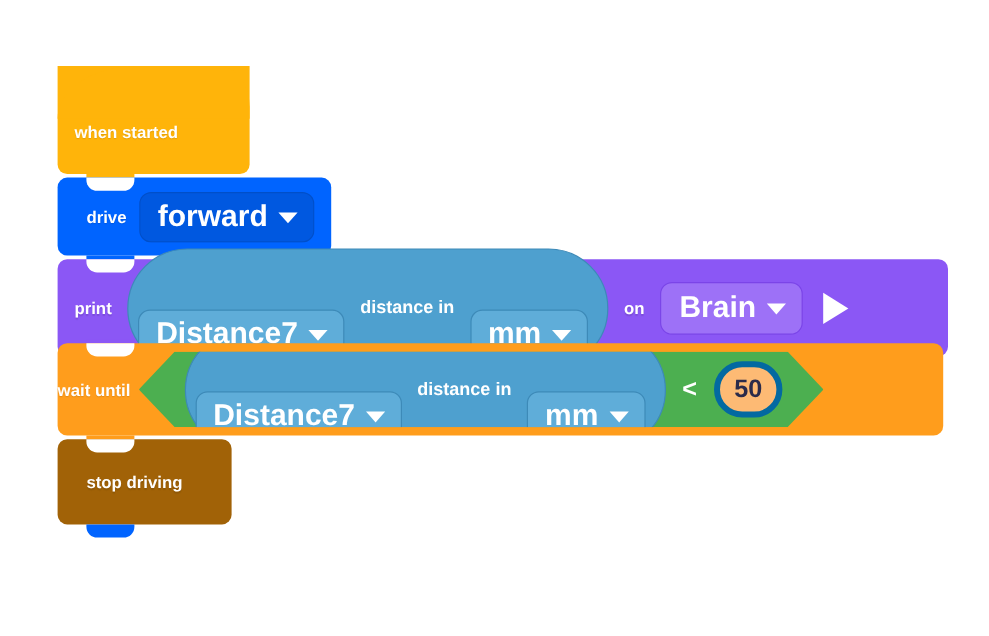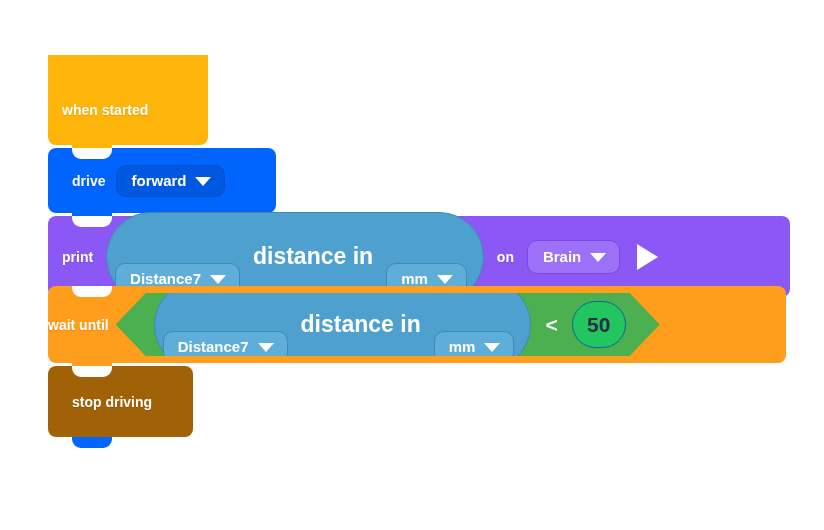--- a/index.html
+++ b/index.html
@@ -22,21 +22,21 @@
     text-shadow:0 1px 1px rgba(0,0,0,.12);
   }
 
   
   .field{
     display:inline-flex;align-items:center;gap:9px;
     border-radius:10px;
     padding:7px 13px 8px 14px;
     box-sizing:border-box;
   }
-  .field .ftxt{font-weight:bold;font-size:15px;color:#fff;line-height:1;white-space:nowrap;}
+  .field .ftxt{font-weight:bold;font-size:25px;color:#fff;line-height:1;white-space:nowrap;}
   .caret{
     width:0;height:0;
     border-left:8px solid transparent;
     border-right:8px solid transparent;
     border-top:9px solid #ffffff;
     margin-top:2px;
     flex:0 0 auto;
   }
 
   
@@ -99,21 +99,21 @@
 
   
   .reporter{
     display:inline-flex;align-items:center;gap:13px;
     background:#4ea0cf;
     border:1px solid #3d8ab8;
     border-radius:999px;
     padding:6px 16px 6px 8px;
     box-sizing:border-box;
   }
-  .reporter .rtxt{color:#fff;font-weight:bold;font-size:23px;line-height:1;white-space:nowrap;}
+  .reporter .rtxt{color:#fff;font-weight:bold;font-size:15px;line-height:1;white-space:nowrap;}
   .reporter .field{background:#5fadd9;border:1px solid #3d8ab8;margin-top:44px;}
 
   
   #waituntil{left:48px;top:286px;width:738px;height:77px;background:#ff9d1c;}
   #waituntil .inner{padding-left:0;gap:0;}
   #waituntil .nub{background:#ff9d1c;left:24px;top:77px;}
 
   
   .boolhex{
     position:relative;
@@ -122,22 +122,22 @@
     height:63px;
     padding:0 34px 0 38px;
     margin-left:7px;
     box-sizing:border-box;
     gap:14px;
     clip-path:polygon(30px 0, calc(100% - 30px) 0, 100% 50%, calc(100% - 30px) 100%, 30px 100%, 0 50%);
   }
   .boolhex .op{color:#fff;font-weight:bold;font-size:21px;line-height:1;}
   .numoval{
     display:inline-flex;align-items:center;justify-content:center;
-    background:#22c55e;
-    border:1px solid #0369a1;
+    background:#fdba74;
+    border:5px solid #0369a1;
     border-radius:999px;
     min-width:54px;height:47px;
     padding:0 12px;
     box-sizing:border-box;
   }
   .numoval .ntxt{color:#2b2b4a;font-weight:bold;font-size:21px;line-height:1;}
 </style>
 </head>
 <body>
 

